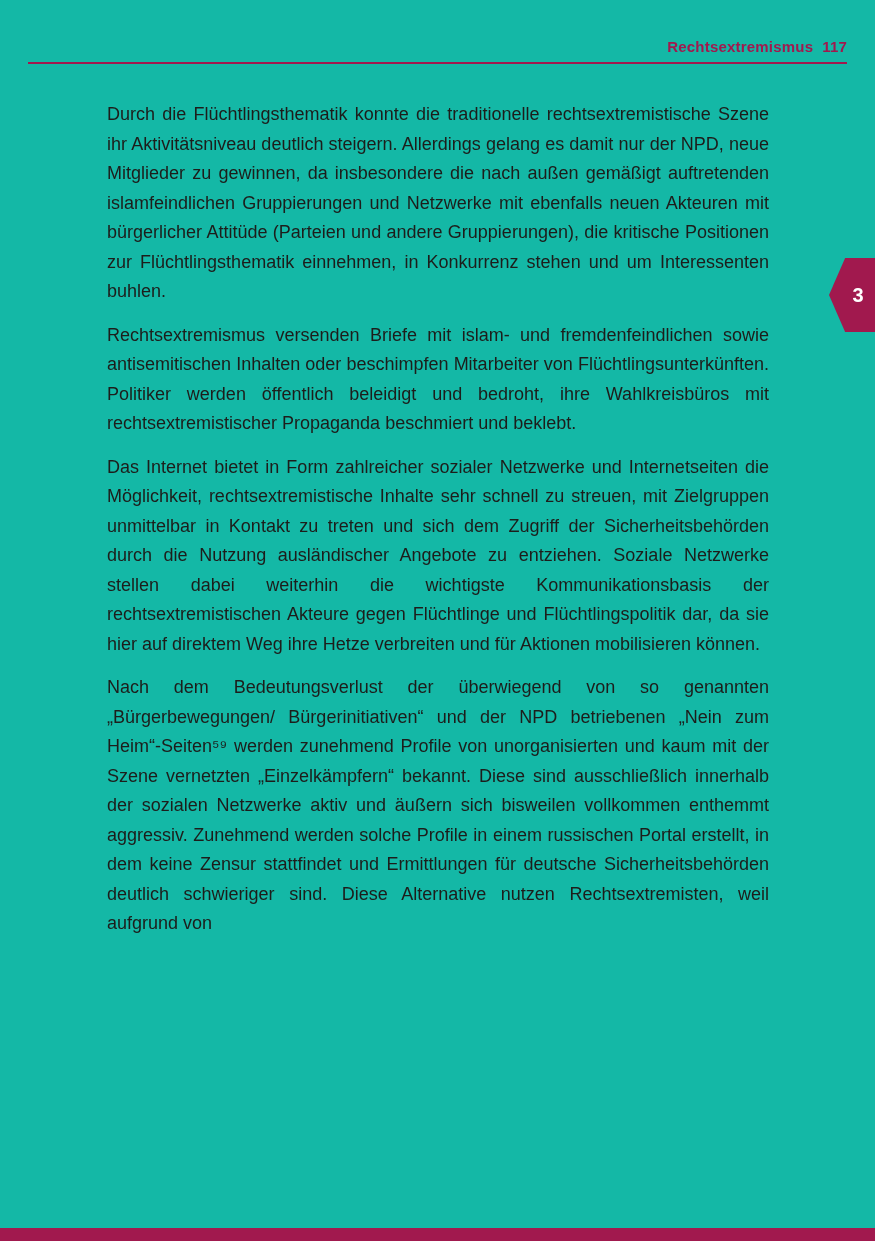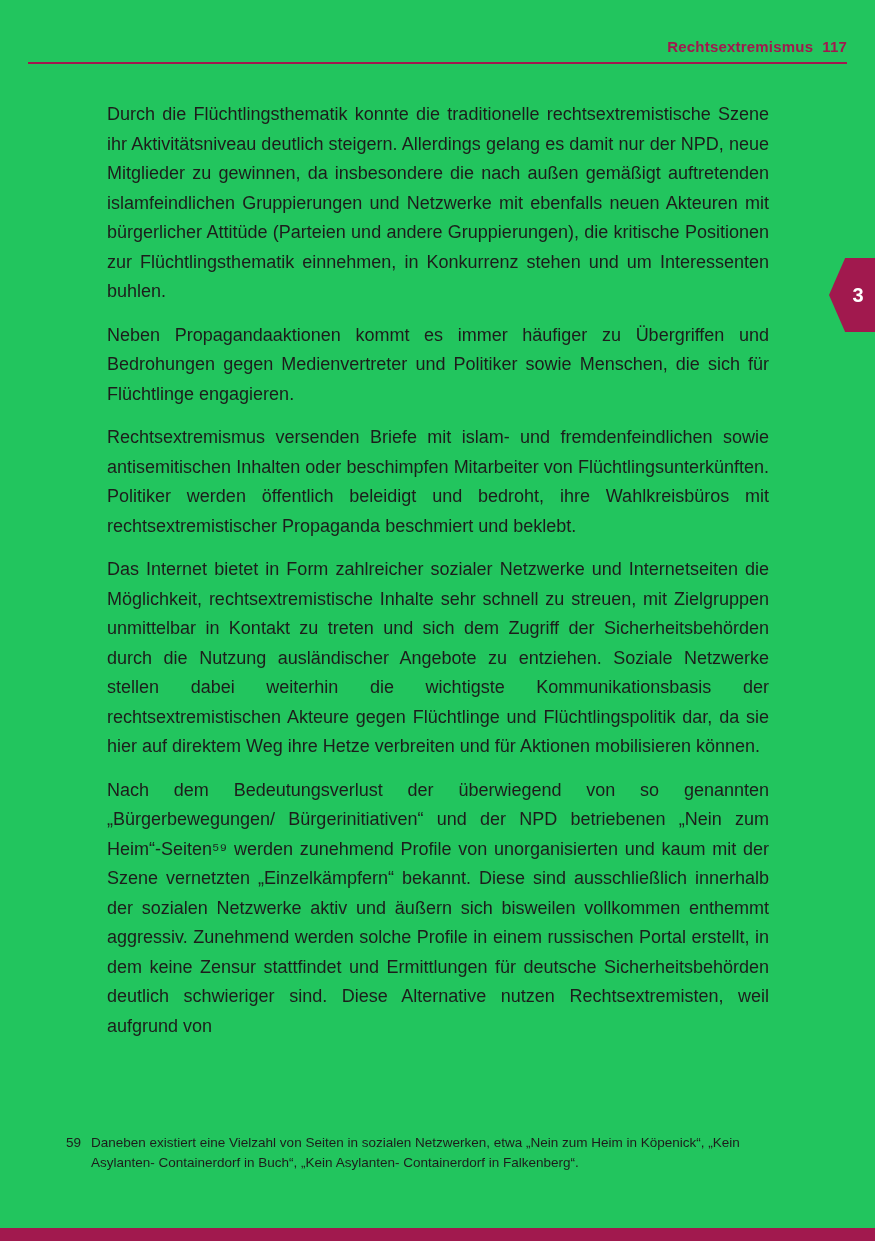--- a/index.html
+++ b/index.html
@@ -4,21 +4,21 @@
 <style>
   :root{
     --accent:#A1194E;
     --text:#1d1d1b;
   }
   html,body{margin:0;padding:0;background:#ffffff;}
   .page{
     position:relative;
     width:875px;
     height:1241px;
-    background:#22c55e;
+    background:#14b8a6;
     overflow:hidden;
     font-family:"Liberation Sans", sans-serif;
     color:var(--text);
   }
   .running-head{
     position:absolute;
     top:38px;
     left:28px;
     right:28px;
     text-align:right;
@@ -95,26 +95,21 @@
   </div>
 
   <div class="head-rule"></div>
 
   <div class="chapter-tab">
     <span>3</span>
   </div>
 
   <div class="content">
     <p>Durch die Flüchtlingsthematik konnte die traditionelle rechtsextremistische Szene ihr Aktivitätsniveau deutlich steigern. Allerdings gelang es damit nur der NPD, neue Mitglieder zu gewinnen, da insbesondere die nach außen gemäßigt auftretenden islamfeindlichen Gruppierungen und Netzwerke mit ebenfalls neuen Akteuren mit bürgerlicher Attitüde (Parteien und andere Gruppierungen), die kritische Positionen zur Flüchtlingsthematik einnehmen, in Konkurrenz stehen und um Interessenten buhlen.</p>
-    <p>Neben Propagandaaktionen kommt es immer häufiger zu Übergriffen und Bedrohungen gegen Medienvertreter und Politiker sowie Menschen, die sich für Flüchtlinge engagieren.</p>
     <p>Rechtsextremismus versenden Briefe mit islam- und fremdenfeindlichen sowie antisemitischen Inhalten oder beschimpfen Mitarbeiter von Flüchtlingsunterkünften. Politiker werden öffentlich beleidigt und bedroht, ihre Wahlkreisbüros mit rechtsextremistischer Propaganda beschmiert und beklebt.</p>
     <p>Das Internet bietet in Form zahlreicher sozialer Netzwerke und Internetseiten die Möglichkeit, rechtsextremistische Inhalte sehr schnell zu streuen, mit Zielgruppen unmittelbar in Kontakt zu treten und sich dem Zugriff der Sicherheitsbehörden durch die Nutzung ausländischer Angebote zu entziehen. Soziale Netzwerke stellen dabei weiterhin die wichtigste Kommunikationsbasis der rechtsextremistischen Akteure gegen Flüchtlinge und Flüchtlingspolitik dar, da sie hier auf direktem Weg ihre Hetze verbreiten und für Aktionen mobilisieren können.</p>
     <p>Nach dem Bedeutungsverlust der überwiegend von so genannten „Bürgerbewegungen/ Bürgerinitiativen“ und der NPD betriebenen „Nein zum Heim“-Seiten⁵⁹ werden zunehmend Profile von unorganisierten und kaum mit der Szene vernetzten „Einzelkämpfern“ bekannt. Diese sind ausschließlich innerhalb der sozialen Netzwerke aktiv und äußern sich bisweilen vollkommen enthemmt aggressiv. Zunehmend werden solche Profile in einem russischen Portal erstellt, in dem keine Zensur stattfindet und Ermittlungen für deutsche Sicherheitsbehörden deutlich schwieriger sind. Diese Alternative nutzen Rechtsextremisten, weil aufgrund von</p>
   </div>
 
-  <div class="footnote">
-    <span class="fn-marker">59</span>
-    <span class="fn-text">Daneben existiert eine Vielzahl von Seiten in sozialen Netzwerken, etwa „Nein zum Heim in Köpenick“, „Kein Asylanten- Containerdorf in Buch“, „Kein Asylanten- Containerdorf in Falkenberg“.</span>
-  </div>
 
   <div class="bottom-bar"></div>
 
 </div>
 
 </body></html>

